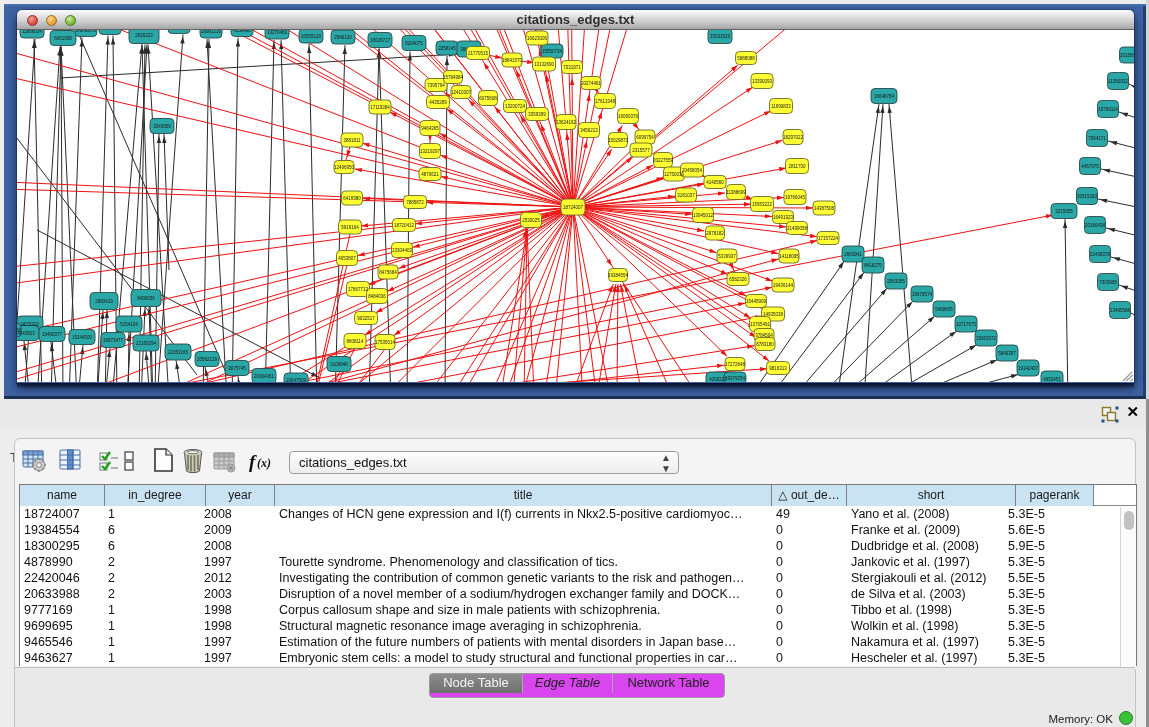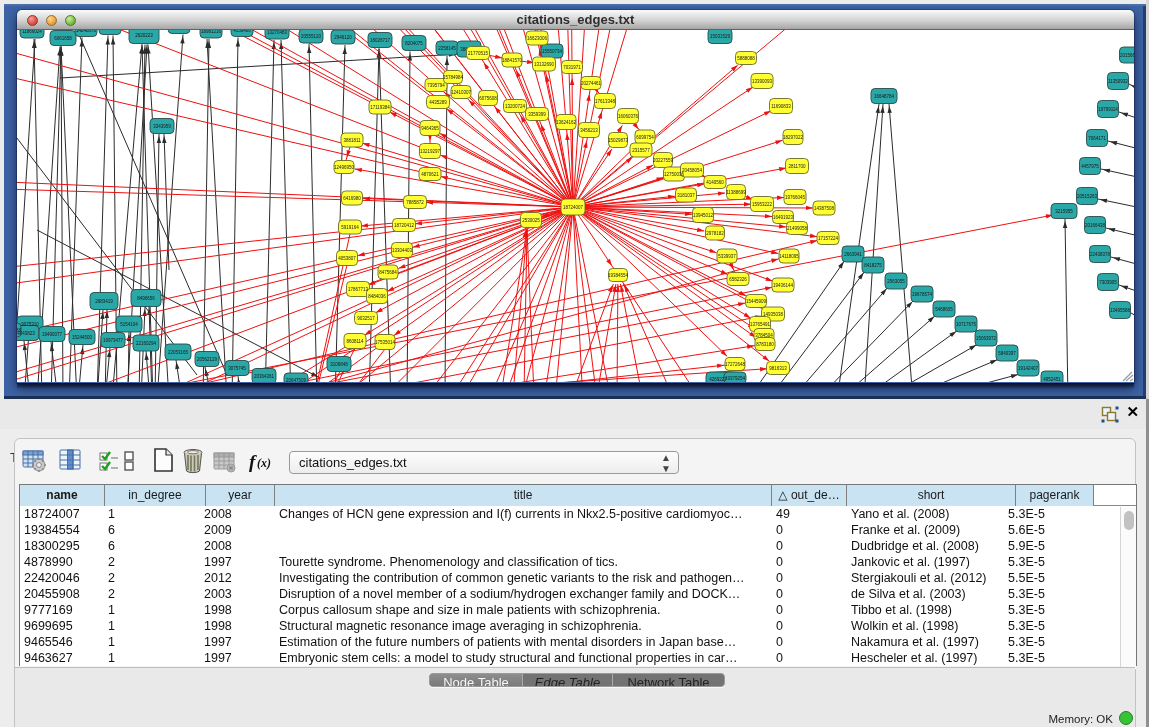--- a/index.html
+++ b/index.html
@@ -29,21 +29,21 @@
 .c0 { left:4px;   width:80px; }
 .c1 { left:88px;  width:80px; }
 .c2 { left:184px; width:60px; }
 .c3 { left:259px; width:492px; }
 .c4 { left:756px; width:60px; }
 .c5 { left:831px; width:165px; }
 .c6 { left:988px; width:95px; }
 #sbar { position:absolute; right:0px; top:22px; width:16px; height:162px; background:#fbfbfb; border-left:1px solid #d5d5d5; }
 #sbar .thumb { position:absolute; left:2.5px; top:4px; width:10px; height:19px; border-radius:5px; background:#c2c2c2; }
 #footer { position:absolute; left:0; top:228px; width:1120px; height:100px; background:#e9e9e9; border-top:1px solid #bdbdbd; }
-#segs { position:absolute; left:414px; top:5px; height:14px; border:1px solid #9a9a9a; border-radius:4px; overflow:hidden; background:#737373; box-shadow:0 1px 0 rgba(255,255,255,.7); }
+#segs { position:absolute; left:414px; top:5px; height:25px; border:1px solid #9a9a9a; border-radius:4px; overflow:hidden; background:#d946ef; box-shadow:0 1px 0 rgba(255,255,255,.7); }
 #segs div { float:left; height:19px; line-height:18px; font-size:13px; color:#222; text-align:center; }
 #segs .on { background:linear-gradient(#8d8d8d,#6f6f6f); color:#f5f5f5; }
 #segs .sep { width:1px; background:#aaa; }
 #mem { position:absolute; right:22px; top:45px; font-size:11.5px; color:#222; }
 #memdot { position:absolute; right:2px; top:43px; width:14px; height:14px; border-radius:50%; background:#35c435; border:1.5px solid #2b7a2b; }
 #lstrip { position:absolute; left:0; top:0; width:4px; height:399px; background:#ececea; }
 </style></head>
 <body>
 <div id="desk">
     <div class="redge"></div>
@@ -780,21 +780,21 @@
 <path d="M17.4 17.4l3.2 3.2 M20.6 17.4l-3.2 3.2" stroke="#8a8a8a" stroke-width="1.4"></path>
 </svg></div>
       <div class="ic" style="left:226px;top:7px;"><svg width="30" height="22" viewBox="0 0 30 22">
 <text x="2" y="17" font-family="Liberation Serif, serif" font-size="19" font-style="italic" font-weight="bold" fill="#111">f</text>
 <text x="10" y="16" font-family="Liberation Serif, serif" font-size="12" font-style="italic" font-weight="bold" fill="#111">(x)</text>
 </svg></div>
       <div id="combo">citations_edges.txt<div class="arr">▲<br>▼</div></div>
     </div>
     <div id="tbl">
       <div id="thead">
-        <div style="left:0px;width:85px;font-weight:bold;">name</div>
+        <div style="left:0px;width:85px;">name</div>
         <div style="left:85px;width:101px;">in_degree</div>
         <div style="left:186px;width:69px;">year</div>
         <div style="left:255px;width:497px;">title</div>
         <div style="left:752px;width:75px;">△ out_de…</div>
         <div style="left:827px;width:169px;">short</div>
         <div style="left:996px;width:78px;">pagerank</div>
       </div>
       <div class="tr">
           <div class="c0">18724007</div>
           <div class="c1">1</div>
@@ -832,21 +832,21 @@
 <div class="tr">
           <div class="c0">22420046</div>
           <div class="c1">2</div>
           <div class="c2">2012</div>
           <div class="c3">Investigating the contribution of common genetic variants to the risk and pathogen…</div>
           <div class="c4">0</div>
           <div class="c5">Stergiakouli et al. (2012)</div>
           <div class="c6">5.5E-5</div>
         </div>
 <div class="tr">
-          <div class="c0">20455908</div>
+          <div class="c0">20633988</div>
           <div class="c1">2</div>
           <div class="c2">2003</div>
           <div class="c3">Disruption of a novel member of a sodium/hydrogen exchanger family and DOCK…</div>
           <div class="c4">0</div>
           <div class="c5">de Silva et al. (2003)</div>
           <div class="c6">5.3E-5</div>
         </div>
 <div class="tr">
           <div class="c0">9777169</div>
           <div class="c1">1</div>

